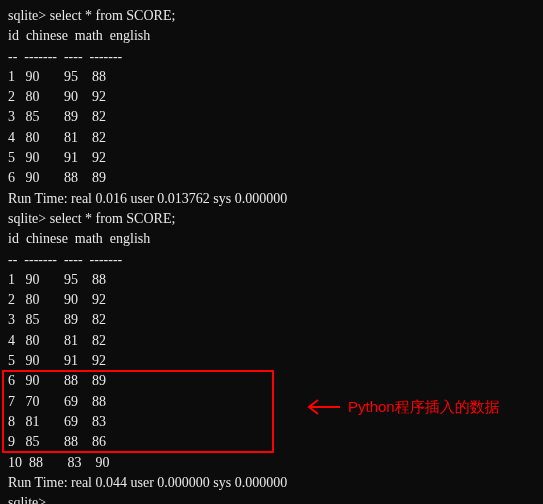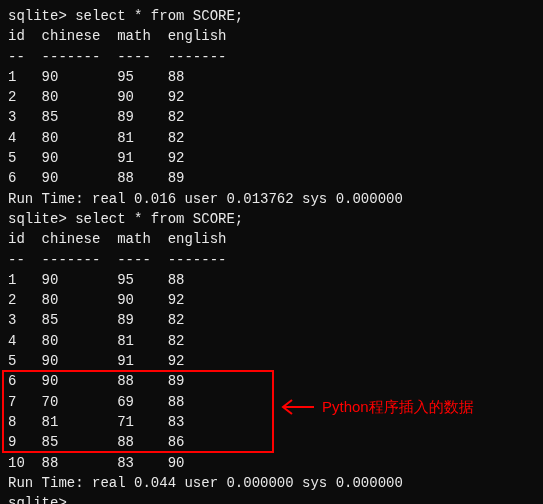--- a/index.html
+++ b/index.html
@@ -8,21 +8,21 @@
     width: 543px;
     height: 504px;
     font-family: "Consolas", "Courier New", monospace;
     font-size: 14px;
     color: #e8e8e8;
     padding: 6px 8px;
     overflow: hidden;
     position: relative;
     line-height: 1.45;
   }
-  .line { white-space: pre; }
+  .line { white-space: pre; font-family: Liberation Serif, serif; }
   .highlight-box {
     position: absolute;
     border: 2px solid #ff0000;
     pointer-events: none;
   }
   .annotation {
     position: absolute;
     color: #ff0000;
     font-family: sans-serif;
     font-size: 15px;
@@ -50,28 +50,28 @@
     <div class="line">sqlite&gt; select * from SCORE;</div>
     <div class="line">id  chinese  math  english</div>
     <div class="line">--  -------  ----  -------</div>
     <div class="line">1   90       95    88</div>
     <div class="line">2   80       90    92</div>
     <div class="line">3   85       89    82</div>
     <div class="line">4   80       81    82</div>
     <div class="line">5   90       91    92</div>
     <div class="line">6   90       88    89</div>
     <div class="line">7   70       69    88</div>
-    <div class="line">8   81       71    83</div>
+    <div class="line">8   81       69    83</div>
     <div class="line">9   85       88    86</div>
     <div class="line">10  88       83    90</div>
     <div class="line">Run Time: real 0.044 user 0.000000 sys 0.000000</div>
     <div class="line">sqlite&gt; </div>
   </div>
 
 <div id="hbox" class="highlight-box" style="top: 370px; left: 2px; width: 272px; height: 83px;"></div>
 
-<div id="anno" class="annotation" style="top: 396px; left: 280px;">
+<div id="anno" class="annotation" style="top: 396px; left: 306px;">
   <svg class="arrow-svg" width="36" height="20" viewBox="0 0 36 20">
     <line x1="34" y1="10" x2="4" y2="10" stroke="#ff0000" stroke-width="2"></line>
     <polyline points="12,3 3,10 12,17" fill="none" stroke="#ff0000" stroke-width="2"></polyline>
   </svg>
   <span>Python程序插入的数据</span>
 </div>
 
 </body></html>

